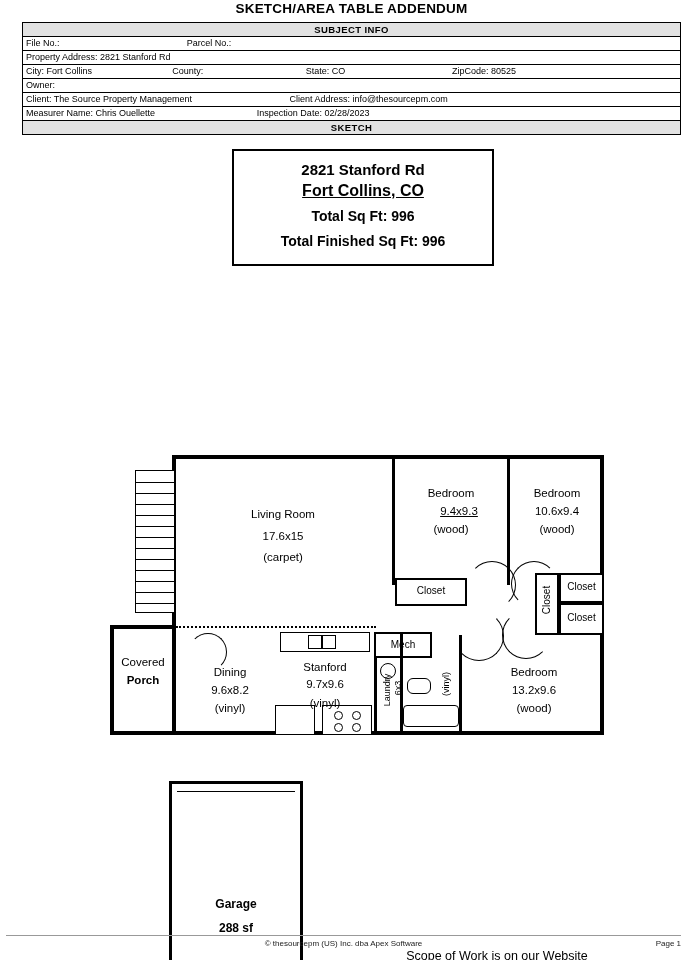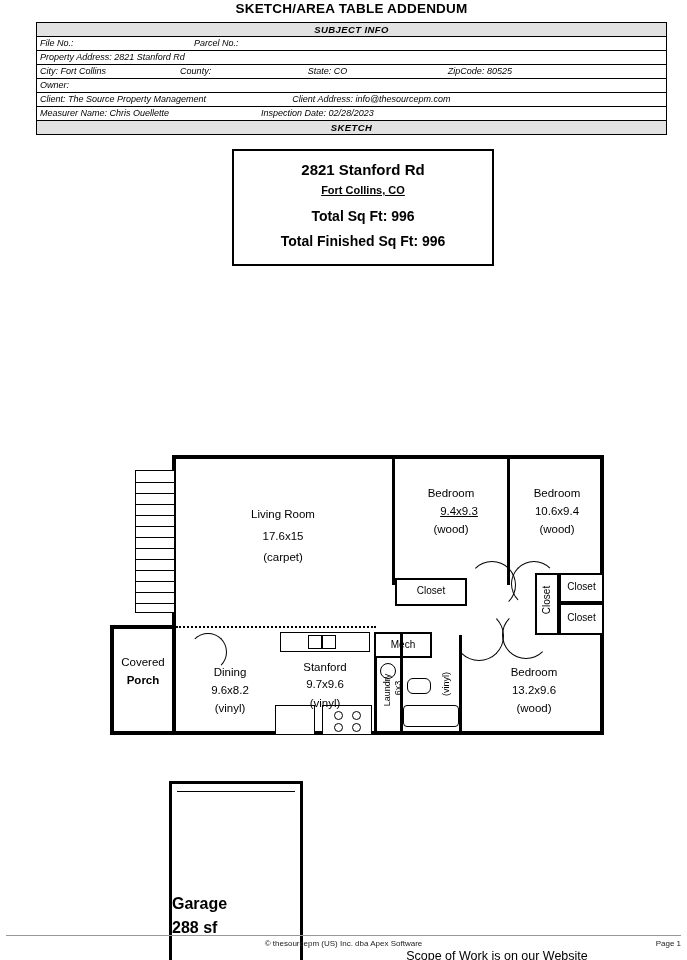--- a/index.html
+++ b/index.html
@@ -26,25 +26,24 @@
   .doc-title {
     text-align: center;
     font-size: 13.5px;
     font-weight: bold;
     letter-spacing: 0.2px;
     padding-top: 1px;
     margin-bottom: 6px;
   }
   
   .info-wrap {
-    margin: 0 20px;
+    margin: 0 6px;
     border: 1px solid #000;
     border-bottom: none;
     box-sizing: border-box;
-    font-style: italic;
   }
   .band {
     background: #e2e2e2;
     text-align: center;
     font-size: 9.5px;
     font-weight: bold;
     letter-spacing: 0.4px;
     border-bottom: 1px solid #000;
     line-height: 13px;
     height: 13px;
@@ -86,21 +85,21 @@
     text-align: center;
     padding: 8px 0 10px 0;
     background: #fff;
   }
   .header-box .line1 {
     font-size: 15px;
     font-weight: bold;
     line-height: 21px;
   }
   .header-box .line2 {
-    font-size: 11px;
+    font-size: 16px;
     font-weight: bold;
     line-height: 21px;
     text-decoration: underline;
   }
   .header-box .line3 {
     font-size: 14px;
     font-weight: bold;
     line-height: 25px;
     margin-top: 3px;
   }
@@ -195,22 +194,22 @@
     right: 5px;
     height: 5px;
     background: #fff;
     border-bottom: 1px solid #000;
   }
   .garage-label {
     position: absolute;
     left: 0;
     right: 0;
     top: 108px;
-    text-align: left;
-    font-size: 16px;
+    text-align: center;
+    font-size: 12px;
     font-weight: bold;
     line-height: 24px;
   }
 
   
   .scope {
     position: absolute;
     left: 320px;
     top: 812px;
     width: 310px;

